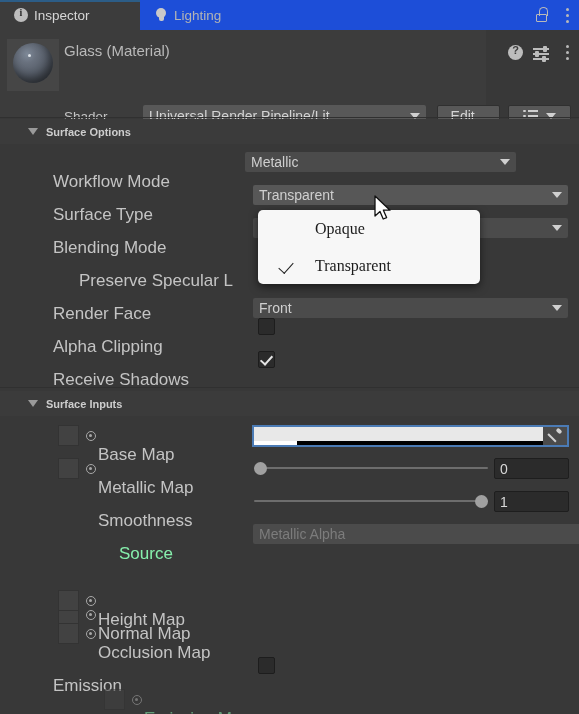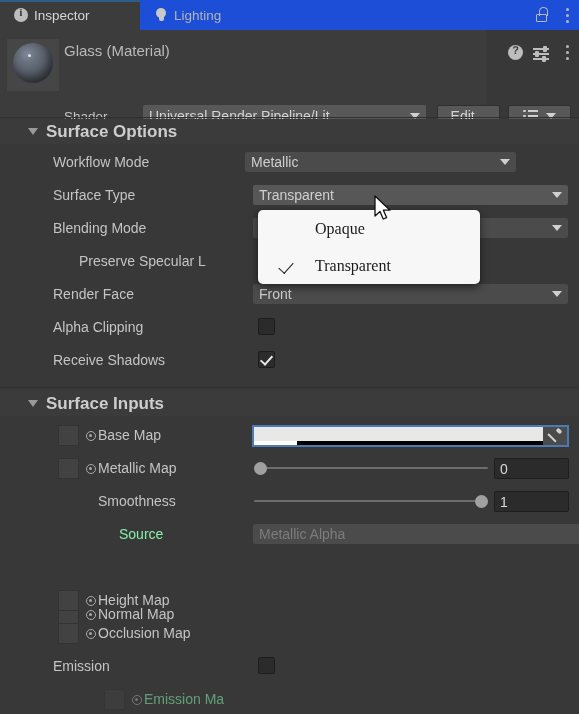--- a/index.html
+++ b/index.html
@@ -65,25 +65,25 @@
   .listglyph i{position:absolute;left:5px;width:10px;height:1.5px;background:#cfcfcf;display:block;}
   .listglyph i:nth-child(1){top:0}.listglyph i:nth-child(2){top:5px}.listglyph i:nth-child(3){top:10px}
   .listglyph b{position:absolute;left:0;width:2.5px;height:2.5px;border-radius:50%;background:#cfcfcf;display:block;}
   .listglyph b:nth-child(4){top:-0.5px}.listglyph b:nth-child(5){top:4.5px}.listglyph b:nth-child(6){top:9.5px}
 
   .hdr-sep{position:absolute;left:0;width:579px;height:1px;background:#303030;}
 
   
   .panel{position:absolute;left:0;top:119px;width:579px;height:595px;background:#383838;}
   .section-hd{position:absolute;left:0;width:579px;height:25px;background:#3b3b3b;
-      display:flex;align-items:center;font-size:17px;font-weight:bold;color:#cdcdcd;}
+      display:flex;align-items:center;font-size:11px;font-weight:bold;color:#cdcdcd;}
   .section-hd .tri{margin-left:28px;margin-right:8px;width:0;height:0;
       border-left:5px solid transparent;border-right:5px solid transparent;border-top:7px solid #9a9a9a;}
   .row{position:absolute;left:0;width:579px;height:28px;}
-  .lbl{position:absolute;font-size:14px;color:#c4c4c4;white-space:nowrap;top:5px;}
+  .lbl{position:absolute;font-size:17px;color:#c4c4c4;white-space:nowrap;top:23px;}
   .lbl.dim{color:#86efac;}
   .dd{position:absolute;height:20px;background:#4b4b4b;border-radius:2px;display:flex;align-items:center;
       padding:0 6px;box-sizing:border-box;font-size:14px;color:#cfcfcf;}
   .dd .caret{margin-left:auto;}
   .dd.dim{color:#7c7c7c;}
   .chk{position:absolute;width:17px;height:17px;background:#2b2b2b;border:1px solid #1d1d1d;border-radius:2px;box-sizing:border-box;}
   .chk.on:after{content:"";position:absolute;left:4px;top:1px;width:5px;height:10px;
       border:solid #e6e6e6;border-width:0 2.4px 2.4px 0;transform:rotate(42deg);}
   .texslot{position:absolute;width:21px;height:21px;background:#424242;border:1px solid #333;box-sizing:border-box;}
   .radio-dot{position:absolute;width:10px;height:10px;border:1.5px solid #a8a8a8;border-radius:50%;box-sizing:border-box;}
@@ -221,21 +221,21 @@
         <span class="caret"></span>
       </div>
     </div>
 
     <div class="row" style="top:129px;">
       <span class="lbl" style="left:79px;">Preserve Specular L</span>
     </div>
 
     <div class="row" style="top:162px;">
       <span class="lbl" style="left:53px;">Render Face</span>
-      <div class="dd" style="left:253px;width:315px;top:3px;">
+      <div class="dd" style="left:253px;width:315px;top:17px;">
         <span>Front</span>
         <span class="caret"></span>
       </div>
     </div>
 
     <div class="row" style="top:195px;">
       <span class="lbl" style="left:53px;">Alpha Clipping</span>
       <div class="chk" style="left:258px;top:4px;"></div>
     </div>
 

